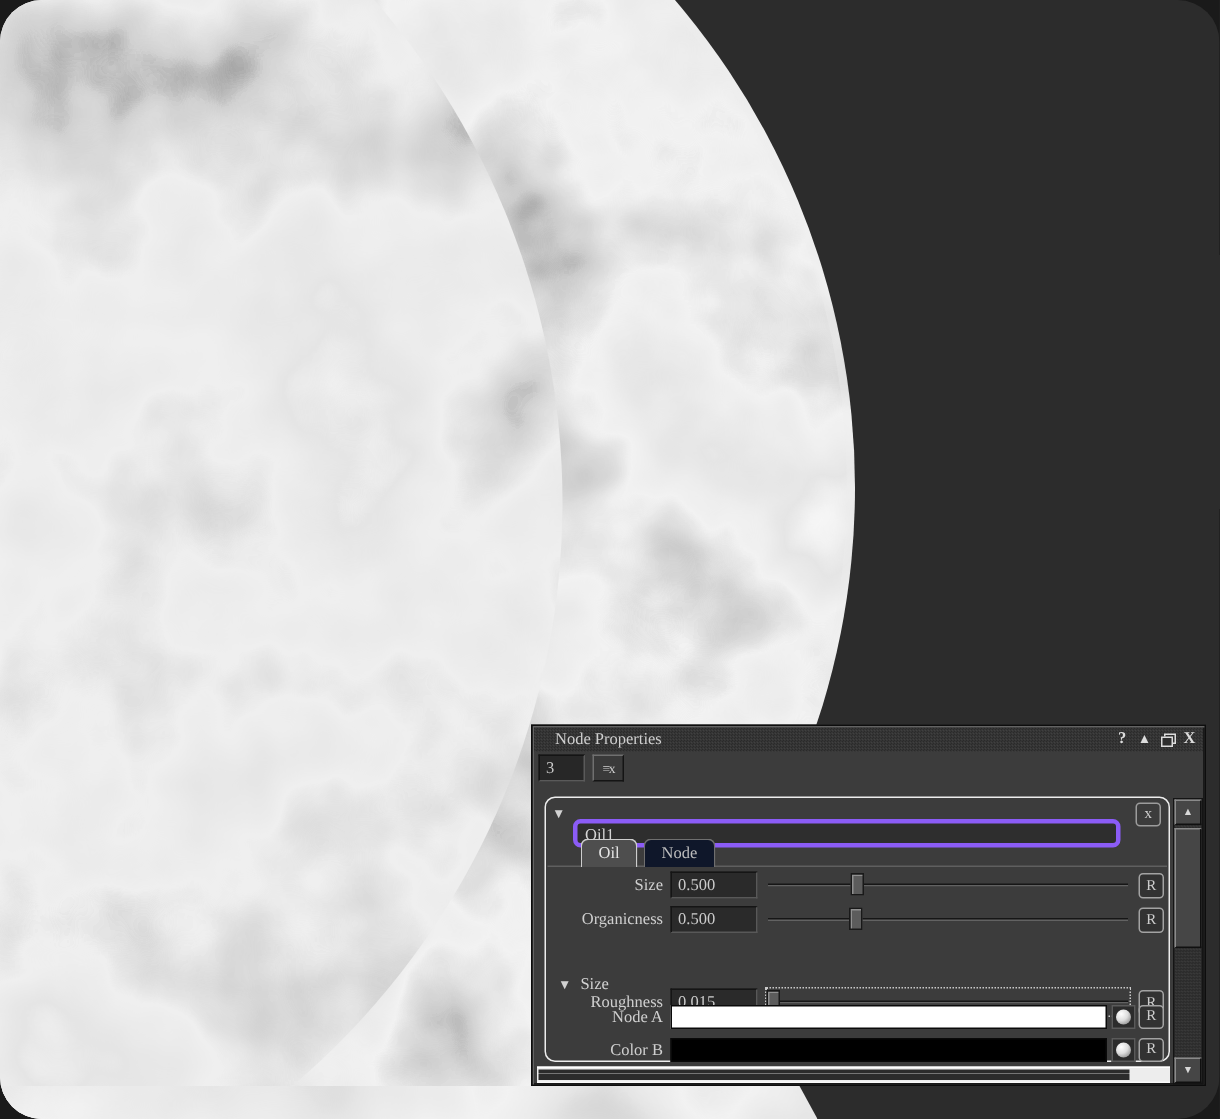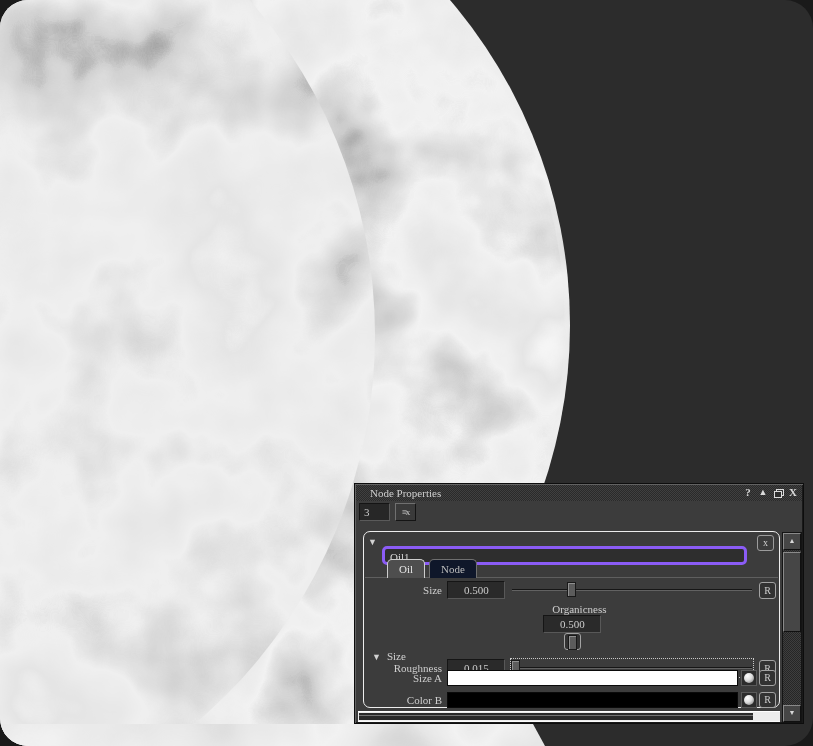--- a/index.html
+++ b/index.html
@@ -42,21 +42,21 @@
   .tabs{position:absolute;left:7px;top:27px;display:flex;gap:4px;z-index:2;padding-left:16px;}
   .tab{height:19px;padding:0 11px;font-size:11px;line-height:18px;border-radius:5px 5px 0 0;box-sizing:border-box;}
   .tab.active{background:#4e4e4e;border:1px solid #cdcdcd;border-bottom:none;color:#e6e6e6;}
   .tab.inactive{background:#0f172a;border:1px solid #6f6f6f;border-bottom:none;color:#bdbdbd;}
   .tabs-baseline{position:absolute;left:1px;right:1px;top:45px;border-top:1px solid #5f5f5f;}
 
   .row{position:absolute;left:4px;right:3px;height:20px;display:flex;align-items:center;}
   .plabel{width:74px;text-align:right;padding-right:5px;font-size:11px;color:#cfcfcf;flex:none;}
   .pfield{width:58px;height:18px;background:#2a2a2a;border:1px solid;
           border-color:#151515 #585858 #585858 #151515;color:#cdcdcd;font-size:11px;
-          line-height:16px;padding-left:16px;box-sizing:border-box;flex:none;}
+          line-height:16px;padding-left:4px;box-sizing:border-box;flex:none;}
   .slider{flex:1;position:relative;height:20px;margin:0 5px;}
   .slider.focused{outline:1px dotted #c9c9c9;outline-offset:-1px;}
   .track{position:absolute;left:2px;right:2px;top:9px;height:1px;background:#161616;border-bottom:1px solid #626262;}
   .handle{position:absolute;top:2px;width:9px;height:15px;background:#5c5c5c;margin-left:-4px;
           border:1px solid #191919;box-shadow:inset 1px 1px 0 #909090;box-sizing:border-box;}
   .rbtn{width:17px;height:17px;background:#323232;border:1px solid #a3a3a3;border-radius:3px;
         color:#cdcdcd;font-size:10px;text-align:center;line-height:15px;box-sizing:border-box;flex:none;}
 
   .color-hdr{position:absolute;left:8px;top:118px;font-size:11px;color:#d2d2d2;}
   .color-hdr .tri{font-size:9px;margin-right:6px;}
@@ -179,21 +179,21 @@
       <div class="row" style="top:48px;">
         <span class="plabel">Size</span>
         <div class="pfield">0.500</div>
         <div class="slider">
           <div class="track"></div>
           <div class="handle" style="left: 25%;"></div>
         </div>
         <div class="rbtn">R</div>
       </div>
 
-      <div class="row" style="top:71px;flex-direction:column;">
+      <div class="row" style="top:71px;">
         <span class="plabel">Organicness</span>
         <div class="pfield">0.500</div>
         <div class="slider">
           <div class="track"></div>
           <div class="handle" style="left: 24.5%;"></div>
         </div>
         <div class="rbtn">R</div>
       </div>
 
       <div class="row" style="top:94px;margin-top:32px;">
@@ -204,21 +204,21 @@
           <div class="handle" style="left: 2%;"></div>
         </div>
         <div class="rbtn">R</div>
       </div>
 
       <div class="color-hdr">
         <span class="tri">▼</span><span>Size</span>
       </div>
 
       <div class="row crow" style="top:137px;">
-        <span class="plabel">Size A</span>
+        <span class="plabel">Node A</span>
         <div class="swatch" style="background: rgb(255, 255, 255);"></div>
         <div class="ball-btn">
             <span class="ball"></span>
           </div>
         <div class="rbtn">R</div>
       </div>
 
       <div class="row crow" style="top:159px;">
         <span class="plabel">Color B</span>
         <div class="swatch" style="background: rgb(0, 0, 0);"></div>

